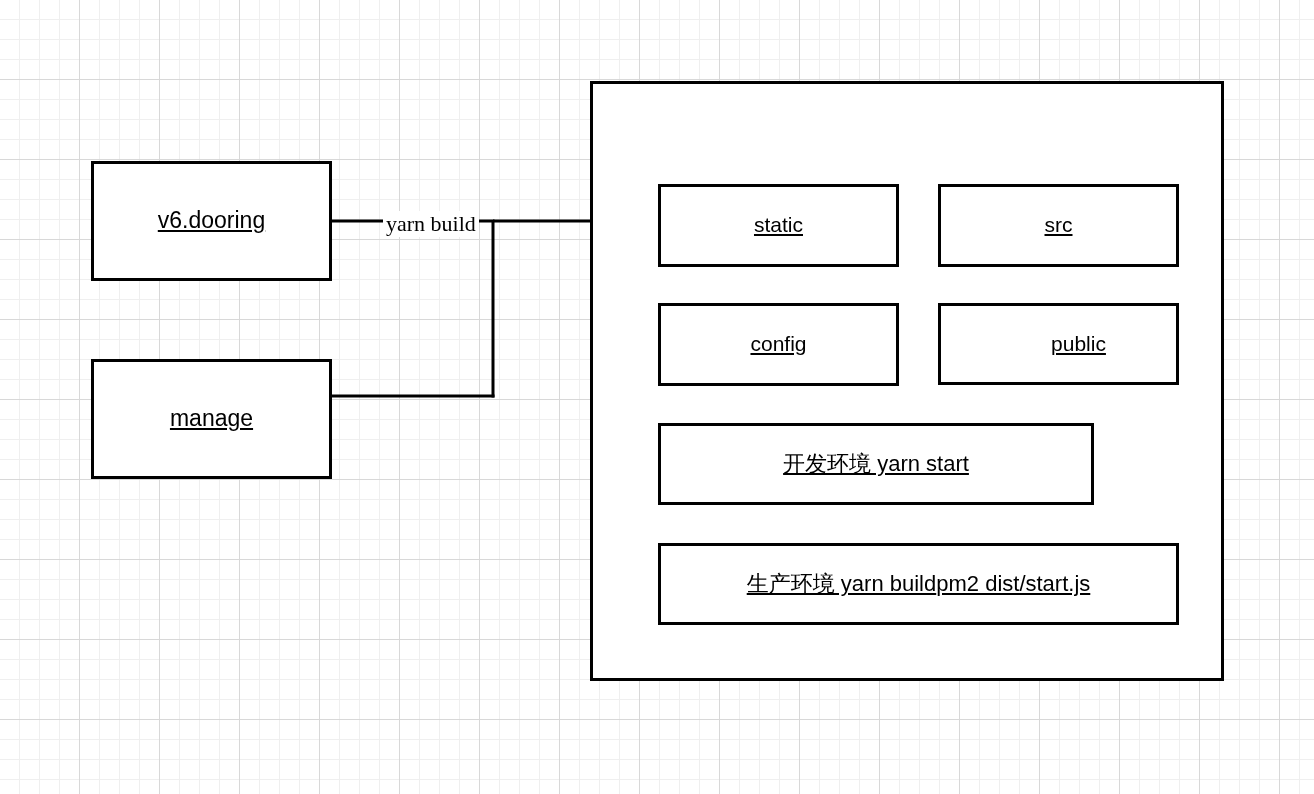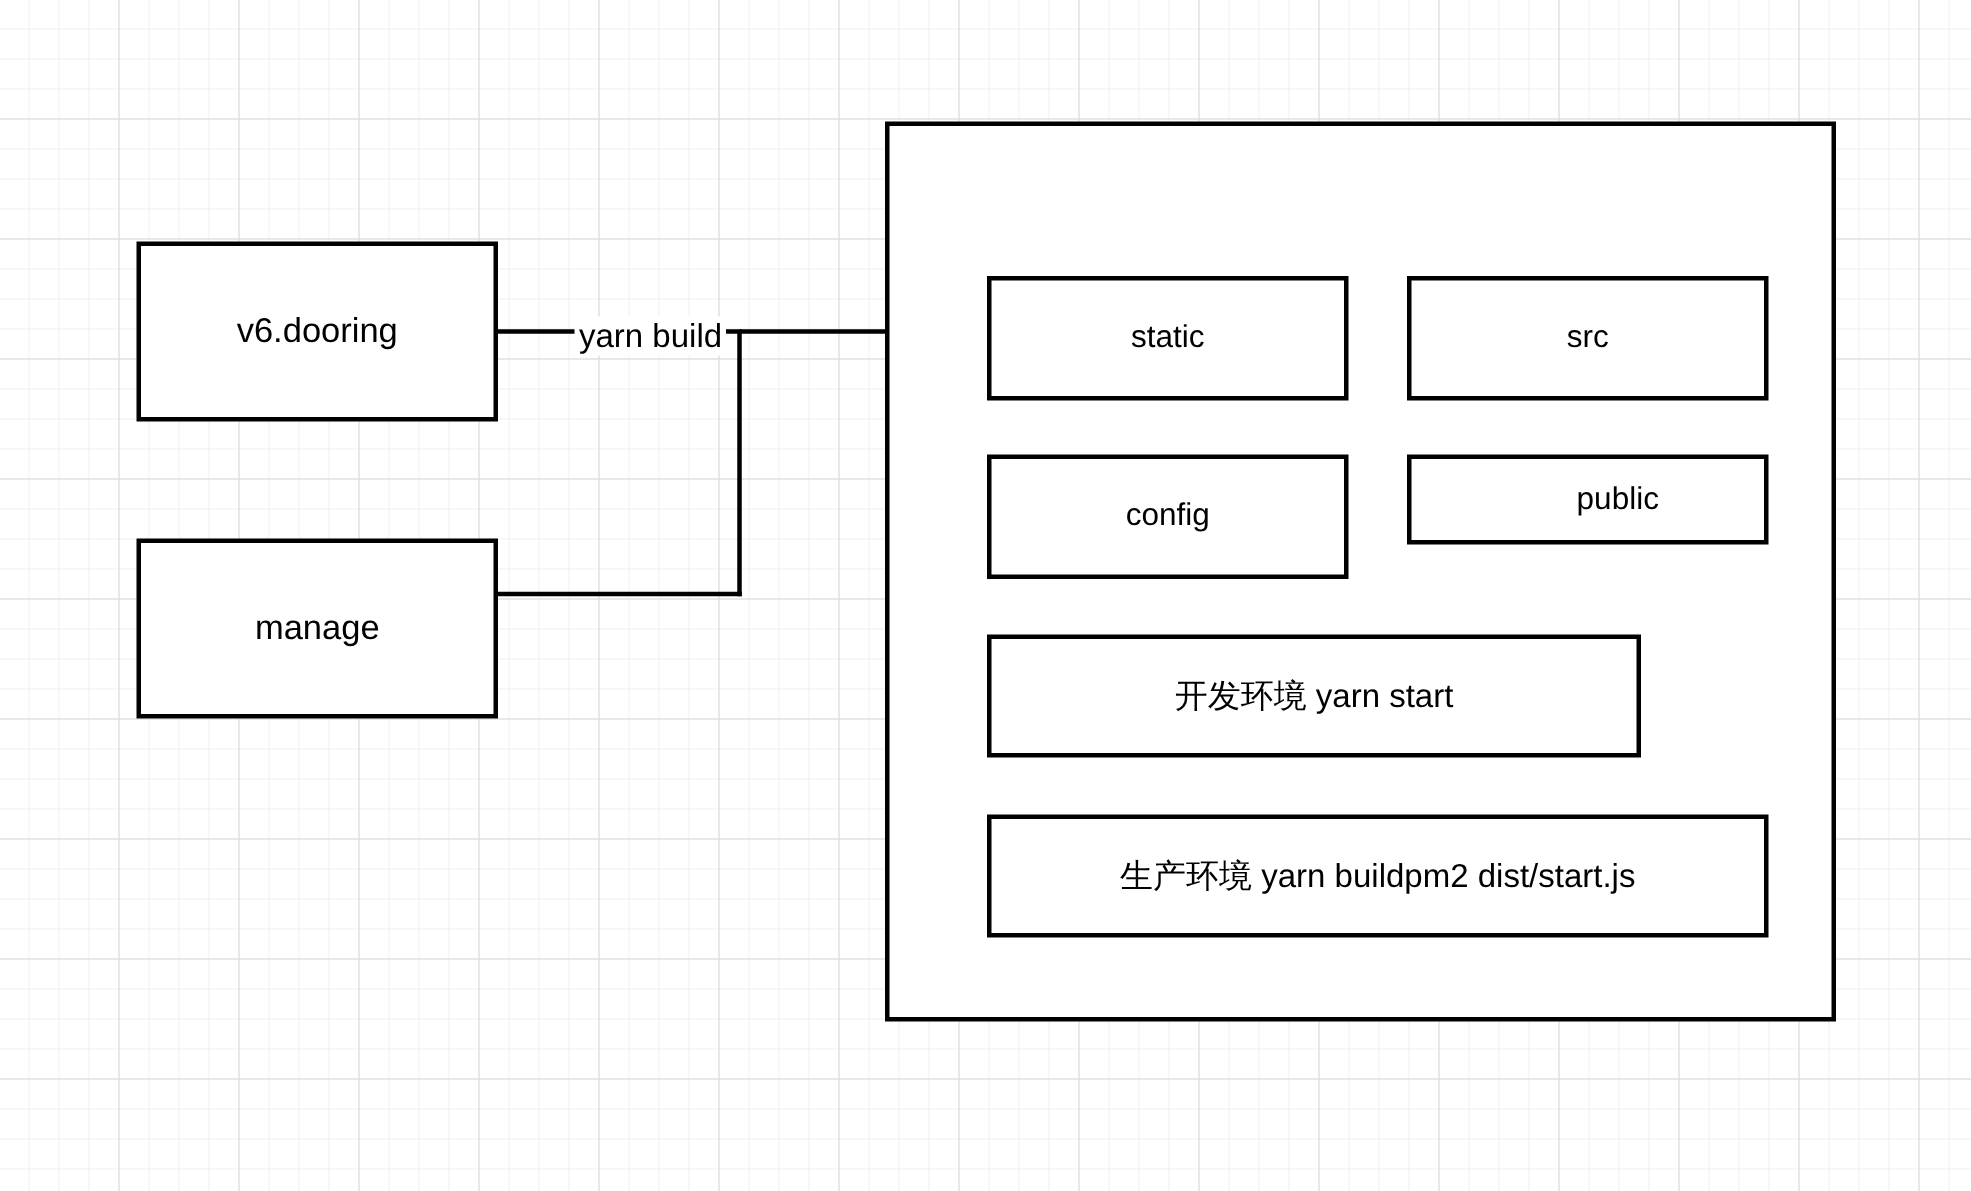--- a/index.html
+++ b/index.html
@@ -38,20 +38,21 @@
     position: absolute;
     box-sizing: border-box;
     border: 3px solid #000000;
     background: #ffffff;
     display: flex;
     align-items: center;
     justify-content: center;
     text-align: center;
     color: #000000;
     line-height: 1.28;
+    text-decoration: underline;
   }
 
   
   #node-v6dooring {
     left: 91px;  top: 161px;  width: 241px; height: 120px;
     font-size: 23px;
   }
   #node-manage {
     left: 91px;  top: 359px;  width: 241px; height: 120px;
     font-size: 23px;
@@ -81,21 +82,21 @@
   #node-src {
     left: 345px; top: 100px;  width: 241px; height: 83px;
     font-size: 21px;
   }
   #node-config {
     left: 65px;  top: 219px;  width: 241px; height: 83px;
     font-size: 21px;
     justify-content: center;
   }
   #node-public {
-    left: 345px; top: 219px;  width: 241px; height: 60px;
+    left: 345px; top: 219px;  width: 241px; height: 82px;
     font-size: 21px;
     padding-left: 40px;
   }
   #node-dev-env {
     left: 65px;  top: 339px;  width: 436px; height: 82px;
     font-size: 22px;
   }
   #node-prod-env {
     left: 65px;  top: 459px;  width: 521px; height: 82px;
     font-size: 22px;
@@ -115,20 +116,21 @@
   #edge-label-yarn-build {
     position: absolute;
     left: 383px;
     top: 211px;
     padding: 0 3px;
     background: #ffffff;
     font-size: 22px;
     color: #000000;
     white-space: nowrap;
     line-height: 26px;
+    font-family: Liberation Serif, serif;
   }
 </style>
 </head>
 <body>
 
 <div id="canvas">
 
   <svg id="connectors" viewBox="0 0 1314 794" width="1314" height="794" aria-hidden="true">
     <defs>
       <marker id="arrow-head" markerWidth="10" markerHeight="10" refX="9" refY="4" orient="auto" markerUnits="userSpaceOnUse">

